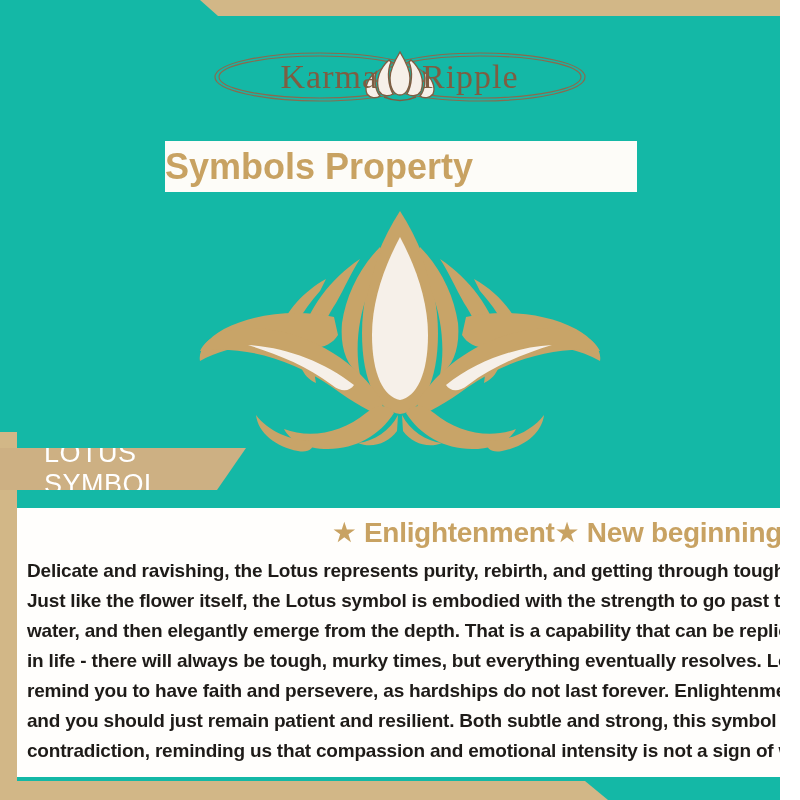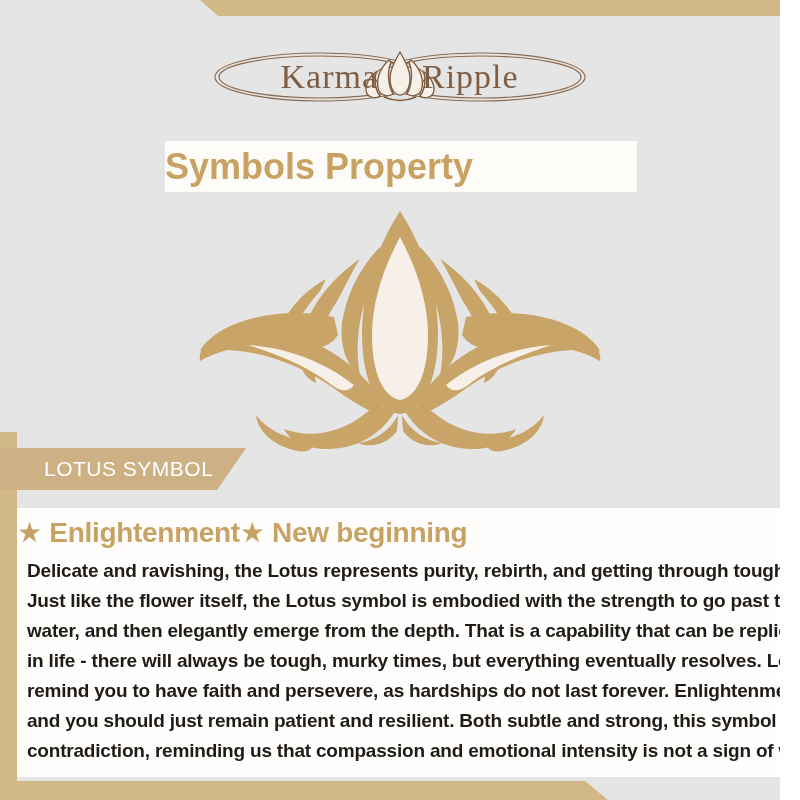--- a/index.html
+++ b/index.html
@@ -1,18 +1,18 @@
 <!DOCTYPE html>
 <html><head>
 <meta charset="utf-8">
 <style>
   html,body{margin:0;padding:0;}
   .canvas{
     position:relative;width:780px;height:800px;overflow:hidden;
-    background:#e5e5e5;
+    background:#14b8a6;
     font-family:"Liberation Sans","DejaVu Sans",sans-serif;
   }
   
   .strip{position:absolute;background:#D2B787;}
   .strip-top{left:200px;top:0;width:600px;height:16px;
     clip-path:polygon(0 0,600px 0,600px 16px,18px 16px);}
   .strip-right{left:782px;top:0;width:18px;height:585px;
     clip-path:polygon(0 0,18px 0,18px 585px,0 552px);}
   .strip-left{left:0;top:432px;width:17px;height:368px;}
   .strip-bottom{left:0;top:781px;width:610px;height:19px;
@@ -31,29 +31,29 @@
   
   .lotus-art{position:absolute;left:180px;top:205px;width:440px;height:250px;}
   
   .banner{
     position:absolute;left:0;top:448px;width:246px;height:42px;
     background:#CDB083;
     clip-path:polygon(0 0,246px 0,217px 42px,0 42px);
     display:flex;align-items:center;
   }
   .banner span{
-    padding-left:44px;color:#FFFFFF;font-size:21px;letter-spacing:0.5px;
+    padding-left:44px;color:#FFFFFF;font-size:27px;letter-spacing:0.5px;
   }
   
   .panel{
     position:absolute;left:17px;top:508px;width:765px;height:269px;
     background:#FFFEFC;overflow:hidden;
   }
   .panel .heading{
-    margin-top:8px;text-align:left;font-size:28px;font-weight:bold;
+    margin-top:8px;text-align:right;font-size:28px;font-weight:bold;
     color:#C8A262;letter-spacing:-0.3px;
   }
   .panel .body{margin-top:7px;padding-left:10px;}
   .panel .body .line{
     white-space:nowrap;font-size:19px;font-weight:bold;line-height:30px;
     color:#1E1B18;letter-spacing:-0.2px;
   }
 </style>
 </head>
 <body>

